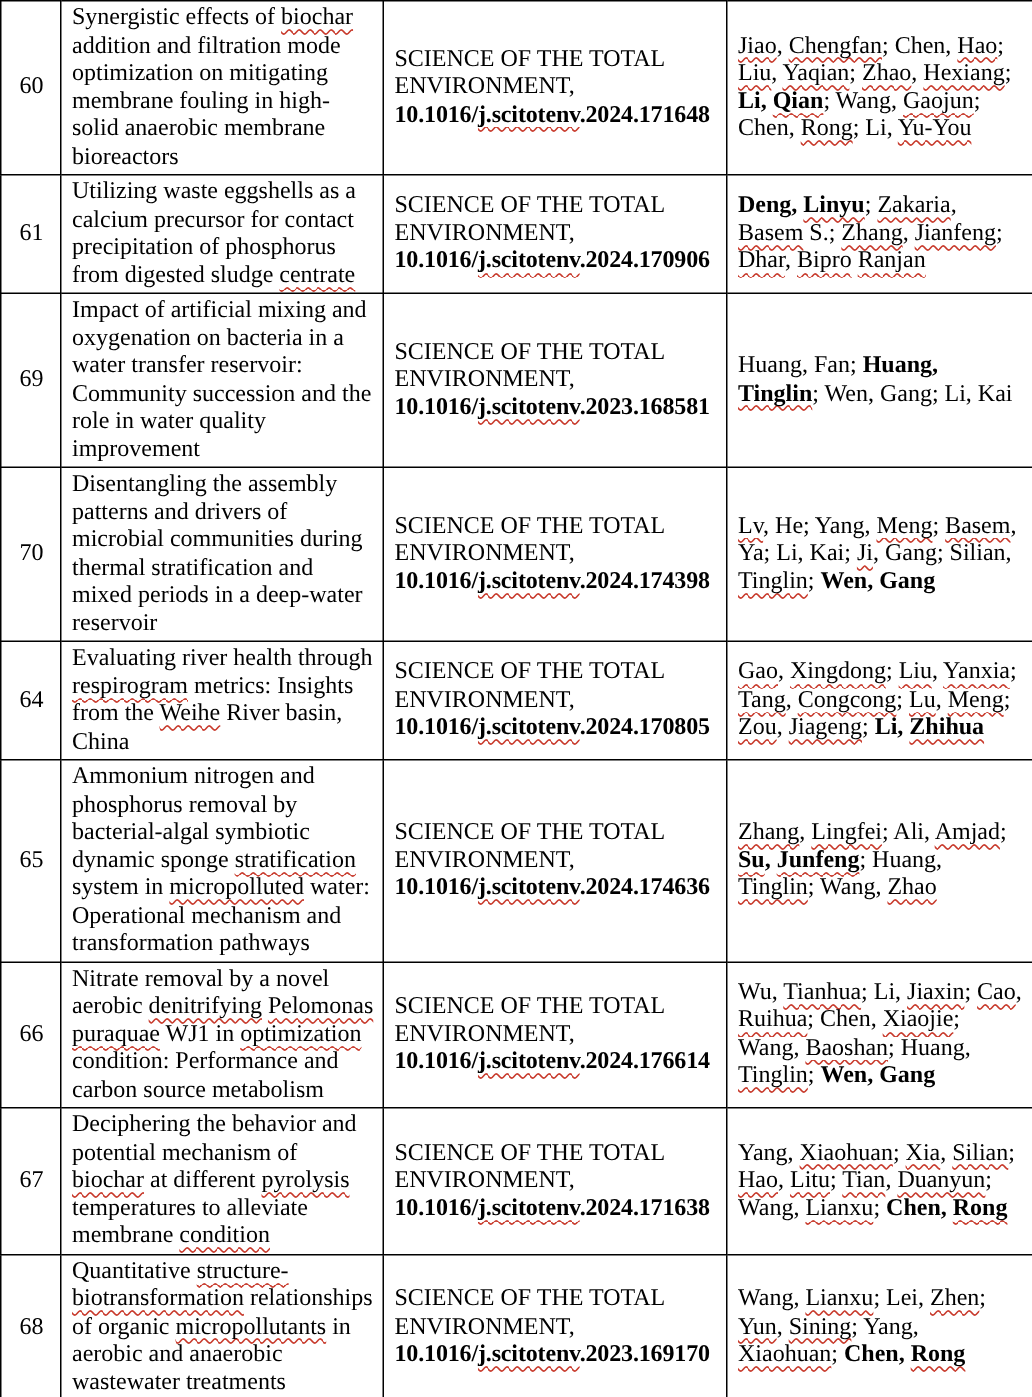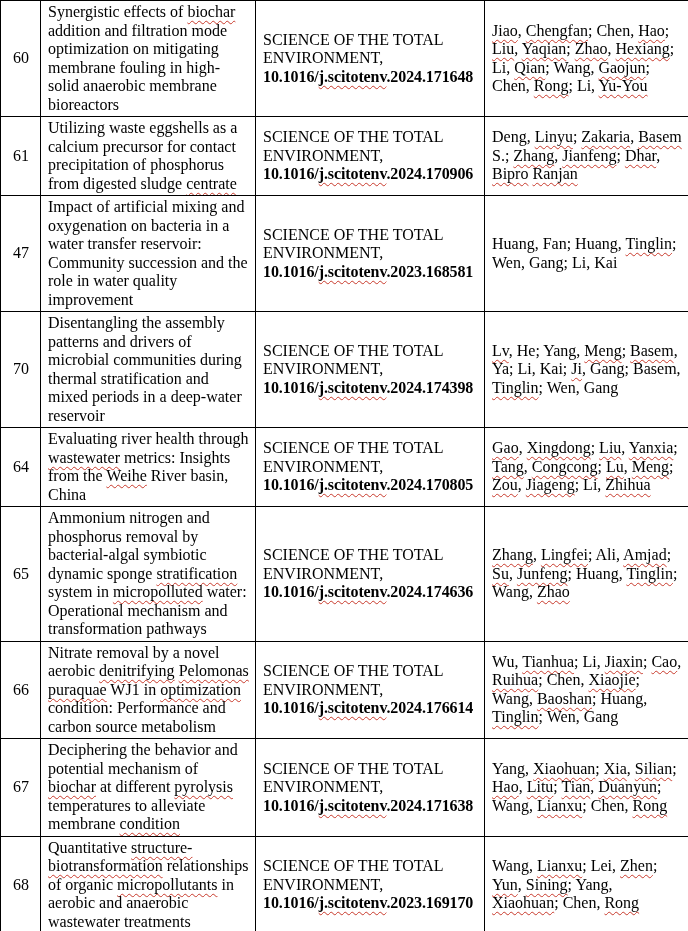--- a/index.html
+++ b/index.html
@@ -15,21 +15,21 @@
     border:1px solid var(--border);
     vertical-align:middle;
     padding:2px 6px 2px 7px;
     font-size:16px;line-height:18.5px;
     overflow:hidden;
   }
   td.c-num{text-align:center;padding:2px 2px;}
   td.c-title{}
   td.c-journal{}
   td.c-authors{}
-  .b{font-weight:normal;text-align:right;}
+  .b{font-weight:bold;text-align:right;}
   .sp{
     text-decoration-line:underline;
     text-decoration-style:wavy;
     text-decoration-color:var(--squiggle);
     text-decoration-thickness:1px;
     text-underline-offset:2.5px;
     text-decoration-skip-ink:none;
   }
   .doi{white-space:nowrap;letter-spacing:-0.1px;font-weight:bold;}
 </style>
@@ -50,34 +50,34 @@
     <td class="c-journal"><span>SCIENCE OF THE TOTAL ENVIRONMENT,</span> <span class="doi"><span>10.1016/</span><span class="sp">j.scitotenv</span><span>.2024.171648</span></span></td>
     <td class="c-authors"><span class="sp">Jiao</span><span>, </span><span class="sp">Chengfan</span><span>; Chen, </span><span class="sp">Hao</span><span>; </span><span class="sp">Liu</span><span>, </span><span class="sp">Yaqian</span><span>; </span><span class="sp">Zhao</span><span>, </span><span class="sp">Hexiang</span><span>; </span><span class="b">Li, </span><span class="b sp">Qian</span><span>; Wang, </span><span class="sp">Gaojun</span><span>; Chen, </span><span class="sp">Rong</span><span>; Li, </span><span class="sp">Yu-You</span></td>
   </tr>
       <tr>
     <td class="c-num">61</td>
     <td class="c-title"><span>Utilizing waste eggshells as a calcium precursor for contact precipitation of phosphorus from digested sludge </span><span class="sp">centrate</span></td>
     <td class="c-journal"><span>SCIENCE OF THE TOTAL ENVIRONMENT,</span> <span class="doi"><span>10.1016/</span><span class="sp">j.scitotenv</span><span>.2024.170906</span></span></td>
     <td class="c-authors"><span class="b">Deng, </span><span class="b sp">Linyu</span><span>; </span><span class="sp">Zakaria</span><span>, </span><span class="sp">Basem</span><span> S.; </span><span class="sp">Zhang</span><span>, </span><span class="sp">Jianfeng</span><span>; </span><span class="sp">Dhar</span><span>, </span><span class="sp">Bipro</span><span> </span><span class="sp">Ranjan</span></td>
   </tr>
       <tr>
-    <td class="c-num">47</td>
+    <td class="c-num">69</td>
     <td class="c-title"><span>Impact of artificial mixing and oxygenation on bacteria in a water transfer reservoir: Community succession and the role in water quality improvement</span></td>
     <td class="c-journal"><span>SCIENCE OF THE TOTAL ENVIRONMENT,</span> <span class="doi"><span>10.1016/</span><span class="sp">j.scitotenv</span><span>.2023.168581</span></span></td>
     <td class="c-authors"><span>Huang, Fan; </span><span class="b">Huang, </span><span class="b sp">Tinglin</span><span>; Wen, Gang; Li, Kai</span></td>
   </tr>
       <tr>
     <td class="c-num">70</td>
     <td class="c-title"><span>Disentangling the assembly patterns and drivers of microbial communities during thermal stratification and mixed periods in a deep-water reservoir</span></td>
     <td class="c-journal"><span>SCIENCE OF THE TOTAL ENVIRONMENT,</span> <span class="doi"><span>10.1016/</span><span class="sp">j.scitotenv</span><span>.2024.174398</span></span></td>
-    <td class="c-authors"><span class="sp">Lv</span><span>, He; Yang, </span><span class="sp">Meng</span><span>; </span><span class="sp">Basem</span><span>, Ya; Li, Kai; </span><span class="sp">Ji</span><span>, Gang; Basem, </span><span class="sp">Tinglin</span><span>; </span><span class="b">Wen, Gang</span></td>
+    <td class="c-authors"><span class="sp">Lv</span><span>, He; Yang, </span><span class="sp">Meng</span><span>; </span><span class="sp">Basem</span><span>, Ya; Li, Kai; </span><span class="sp">Ji</span><span>, Gang; Silian, </span><span class="sp">Tinglin</span><span>; </span><span class="b">Wen, Gang</span></td>
   </tr>
       <tr>
     <td class="c-num">64</td>
-    <td class="c-title"><span>Evaluating river health through </span><span class="sp">wastewater</span><span> metrics: Insights from the </span><span class="sp">Weihe</span><span> River basin, China</span></td>
+    <td class="c-title"><span>Evaluating river health through </span><span class="sp">respirogram</span><span> metrics: Insights from the </span><span class="sp">Weihe</span><span> River basin, China</span></td>
     <td class="c-journal"><span>SCIENCE OF THE TOTAL ENVIRONMENT,</span> <span class="doi"><span>10.1016/</span><span class="sp">j.scitotenv</span><span>.2024.170805</span></span></td>
     <td class="c-authors"><span class="sp">Gao</span><span>, </span><span class="sp">Xingdong</span><span>; </span><span class="sp">Liu</span><span>, </span><span class="sp">Yanxia</span><span>; </span><span class="sp">Tang</span><span>, </span><span class="sp">Congcong</span><span>; </span><span class="sp">Lu</span><span>, </span><span class="sp">Meng</span><span>; </span><span class="sp">Zou</span><span>, </span><span class="sp">Jiageng</span><span>; </span><span class="b">Li, </span><span class="b sp">Zhihua</span></td>
   </tr>
       <tr>
     <td class="c-num">65</td>
     <td class="c-title"><span>Ammonium nitrogen and phosphorus removal by bacterial-algal symbiotic dynamic sponge </span><span class="sp">stratification</span><span> system in </span><span class="sp">micropolluted</span><span> water: Operational mechanism and transformation pathways</span></td>
     <td class="c-journal"><span>SCIENCE OF THE TOTAL ENVIRONMENT,</span> <span class="doi"><span>10.1016/</span><span class="sp">j.scitotenv</span><span>.2024.174636</span></span></td>
     <td class="c-authors"><span class="sp">Zhang</span><span>, </span><span class="sp">Lingfei</span><span>; Ali, </span><span class="sp">Amjad</span><span>; </span><span class="b sp">Su</span><span class="b">, </span><span class="b sp">Junfeng</span><span>; Huang, </span><span class="sp">Tinglin</span><span>; Wang, </span><span class="sp">Zhao</span></td>
   </tr>
       <tr>

